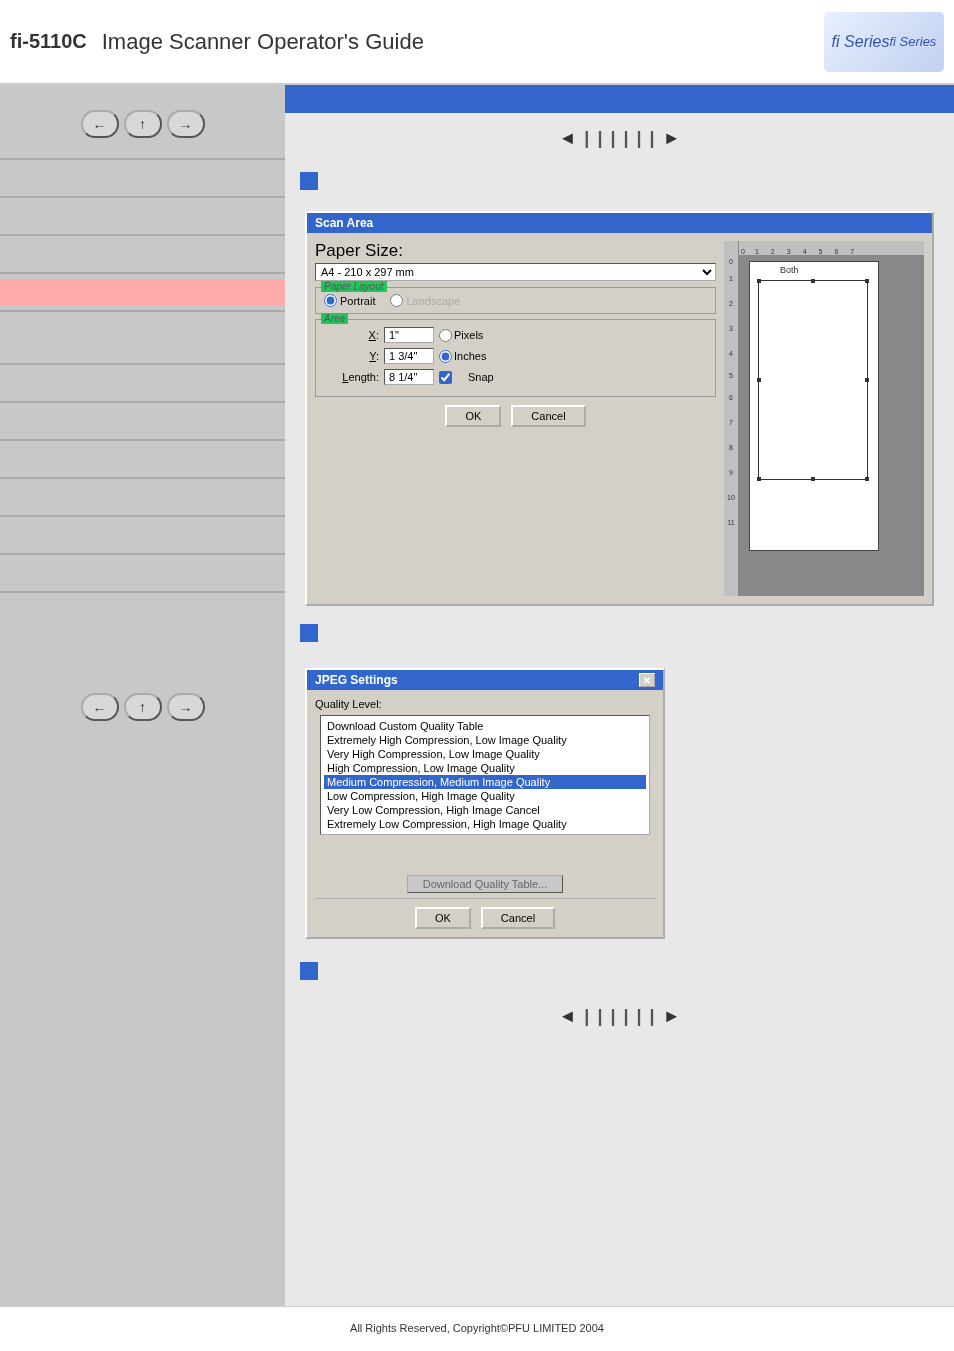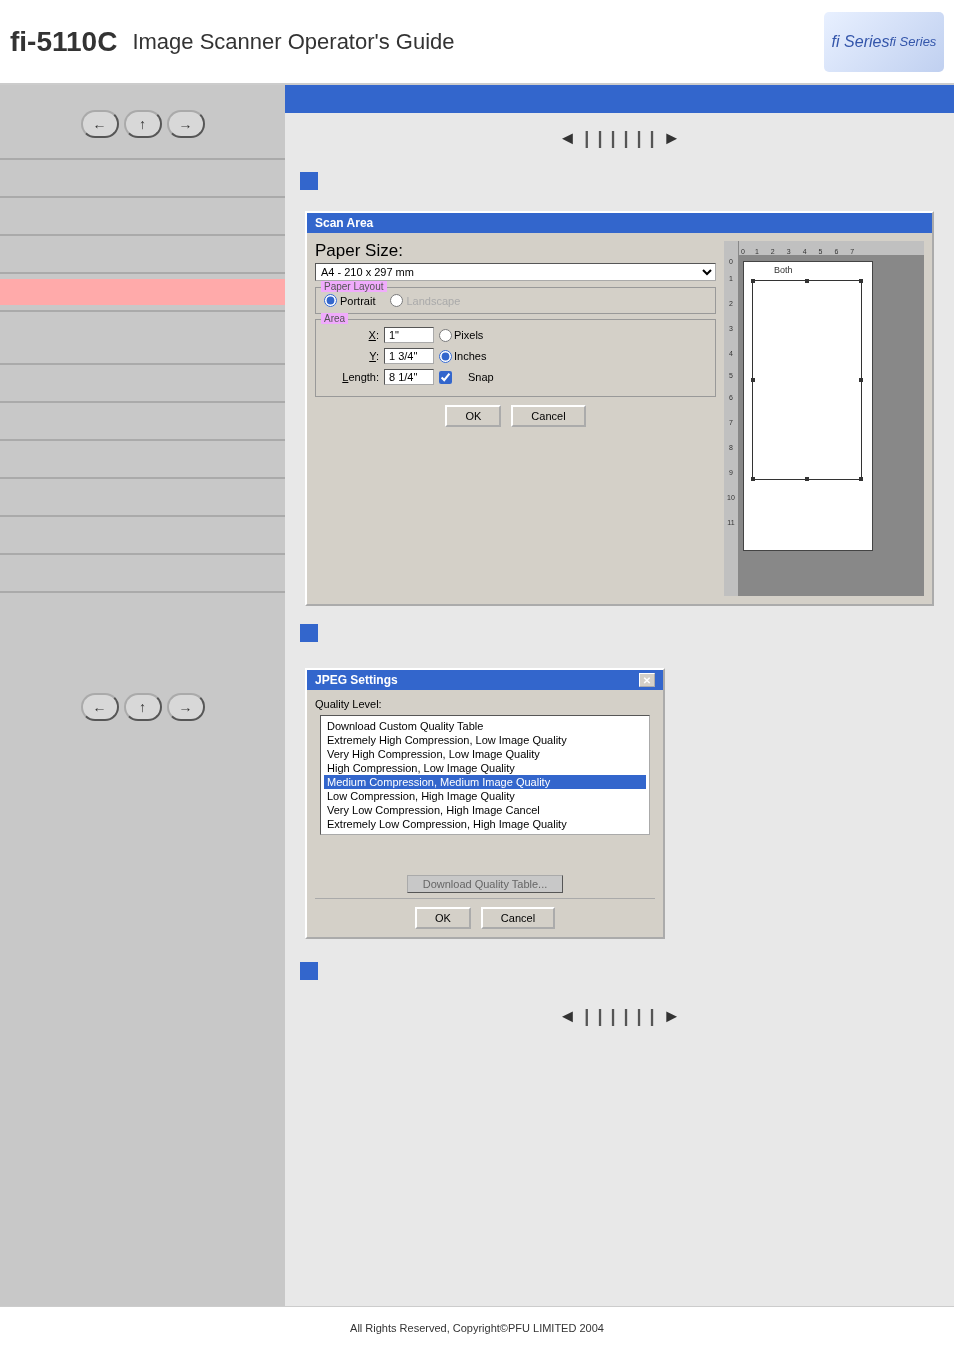--- a/index.html
+++ b/index.html
@@ -28,21 +28,21 @@
       padding-right: 15px;
       height: 60px;
     }
     .fujitsu-text {
       color: #cc0000;
       font-size: 22px;
       font-weight: bold;
       letter-spacing: 1px;
     }
     .header-model {
-      font-size: 28px;
+      font-size: 20px;
       font-weight: bold;
       color: #333;
       margin-right: 15px;
     }
     .header-title {
       font-size: 22px;
       color: #333;
       flex: 1;
     }
     .fi-series-logo {
@@ -298,22 +298,23 @@
       padding: 3px 8px 6px;
       margin-bottom: 5px;
       position: relative;
     }
     .fieldset-legend {
       font-size: 10px;
       color: #555;
       position: absolute;
       top: -7px;
       left: 5px;
-      background: #f0abfc;
+      background: #22c55e;
       padding: 0 3px;
+      font-style: italic;
     }
     .underlined-text {
       text-decoration: underline;
     }
   </style>
 </head>
 <body>
 
 <div class="header">
   <span class="header-model">fi-5110C</span>
@@ -491,21 +492,21 @@
               <span style="margin-top:15px;">6</span>
               <span style="margin-top:18px;">7</span>
               <span style="margin-top:18px;">8</span>
               <span style="margin-top:18px;">9</span>
               <span style="margin-top:18px;">10</span>
               <span style="margin-top:18px;">11</span>
             </div>
 
             <div style="flex:1; background:#888; position:relative;">
 
-              <div style="background:white; border:1px solid #444; position:absolute; top:5px; left:4px; width:130px; height:290px;">
+              <div style="background:white; border:1px solid #444; position:absolute; top:5px; left:10px; width:130px; height:290px;">
                 <span style="font-size:9px; color:#333; position:absolute; top:3px; left:30px;">Both</span>
 
                 <div style="position:absolute; top:18px; left:8px; width:110px; height:200px; border:1px solid #333;">
                   <div style="position:absolute; top:-2px; left:-2px; width:4px; height:4px; background:#333;"></div>
                   <div style="position:absolute; top:-2px; right:-2px; width:4px; height:4px; background:#333;"></div>
                   <div style="position:absolute; bottom:-2px; left:-2px; width:4px; height:4px; background:#333;"></div>
                   <div style="position:absolute; bottom:-2px; right:-2px; width:4px; height:4px; background:#333;"></div>
                   <div style="position:absolute; top:50%; left:-2px; width:4px; height:4px; background:#333; transform:translateY(-50%);"></div>
                   <div style="position:absolute; top:50%; right:-2px; width:4px; height:4px; background:#333; transform:translateY(-50%);"></div>
                   <div style="position:absolute; top:-2px; left:50%; width:4px; height:4px; background:#333; transform:translateX(-50%);"></div>

